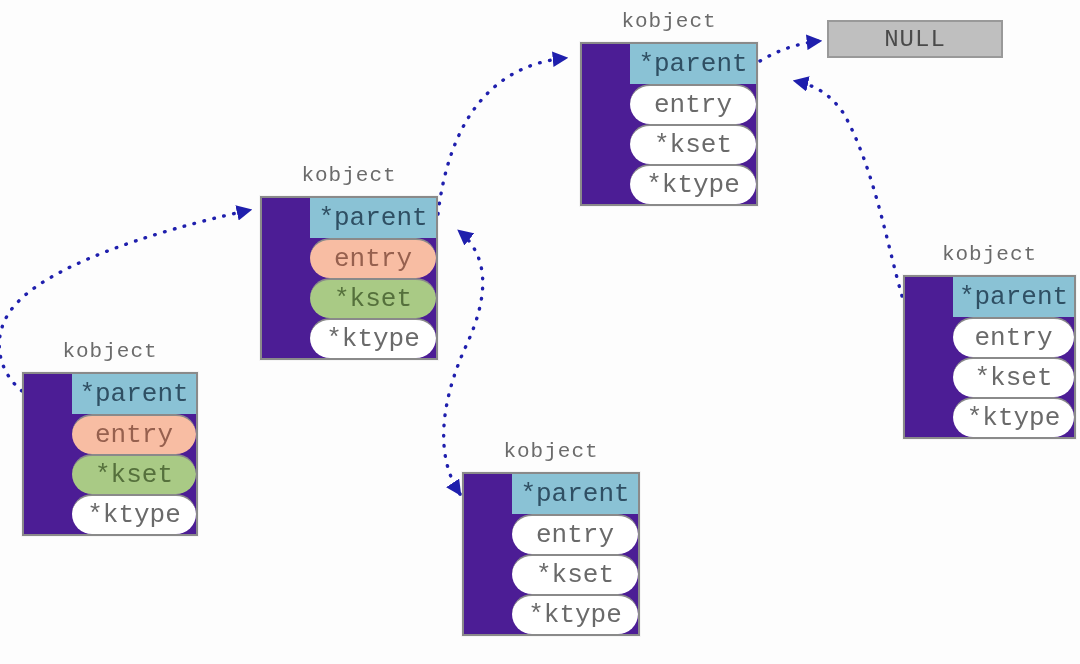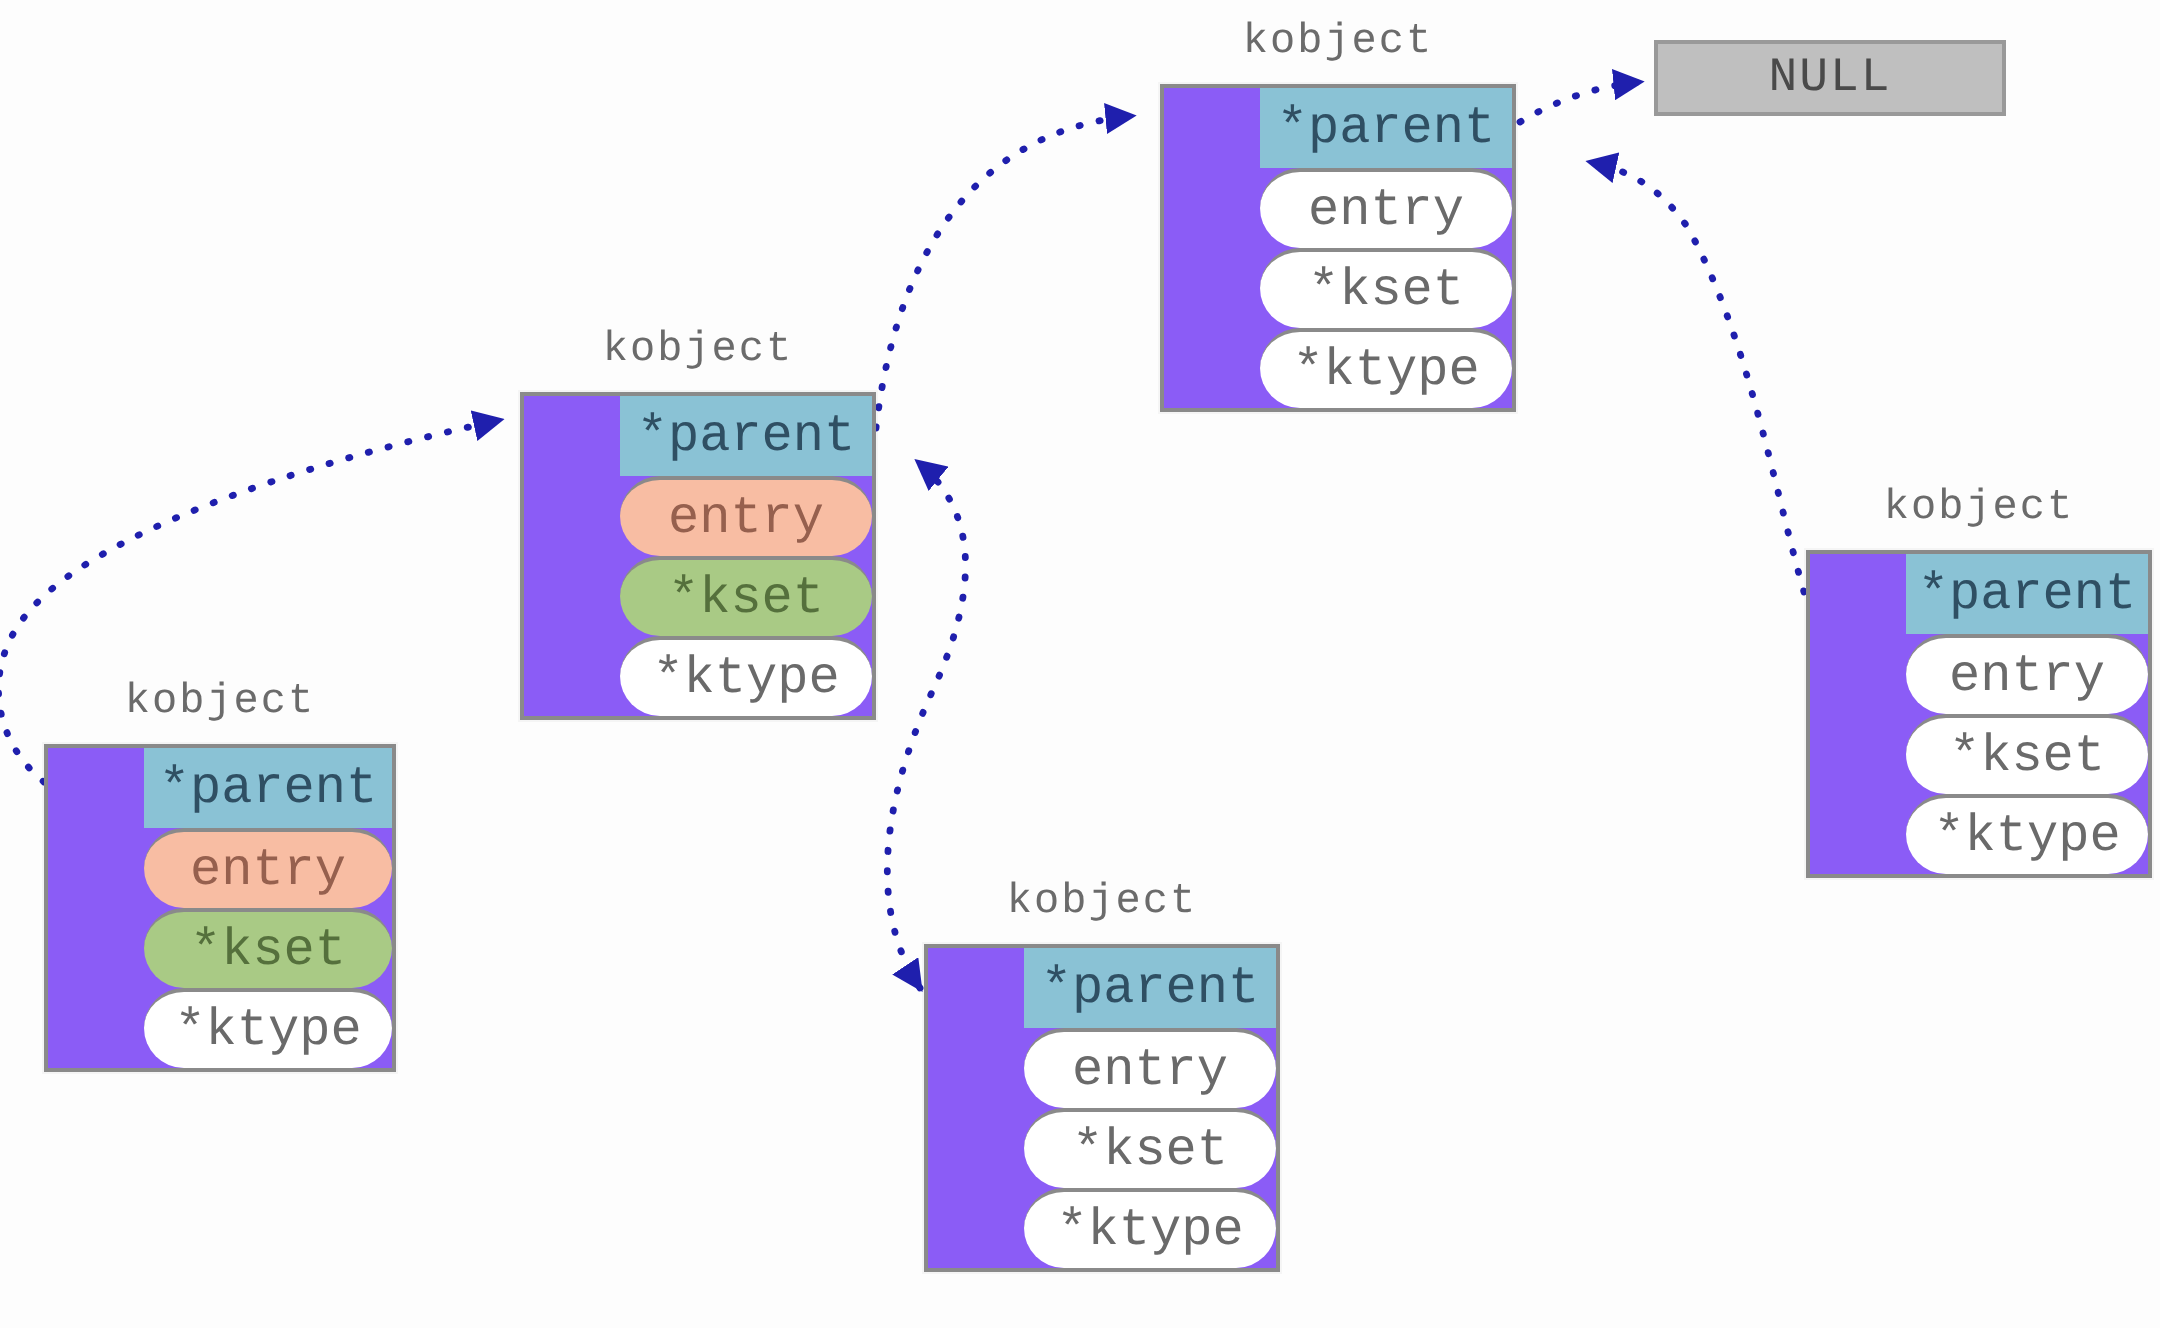--- a/index.html
+++ b/index.html
@@ -33,21 +33,21 @@
   }
   .kobj-title {
     height: 36px;
     line-height: 32px;
     font-size: 21px;
     color: var(--text-title, #6b6b6b);
     letter-spacing: 1px;
   }
   .kobj-table {
     border: 2px solid var(--border, #8a8a8a);
-    background: #8b5cf6;
+    background: #4c1d95;
     box-shadow: 0 0 0 1px rgba(0,0,0,0.03);
     padding-left: 48px;
   }
   .row {
     height: 40px;
     display: flex;
     align-items: center;
     justify-content: center;
     font-size: 26px;
     color: var(--text-row, #6a6a6a);

